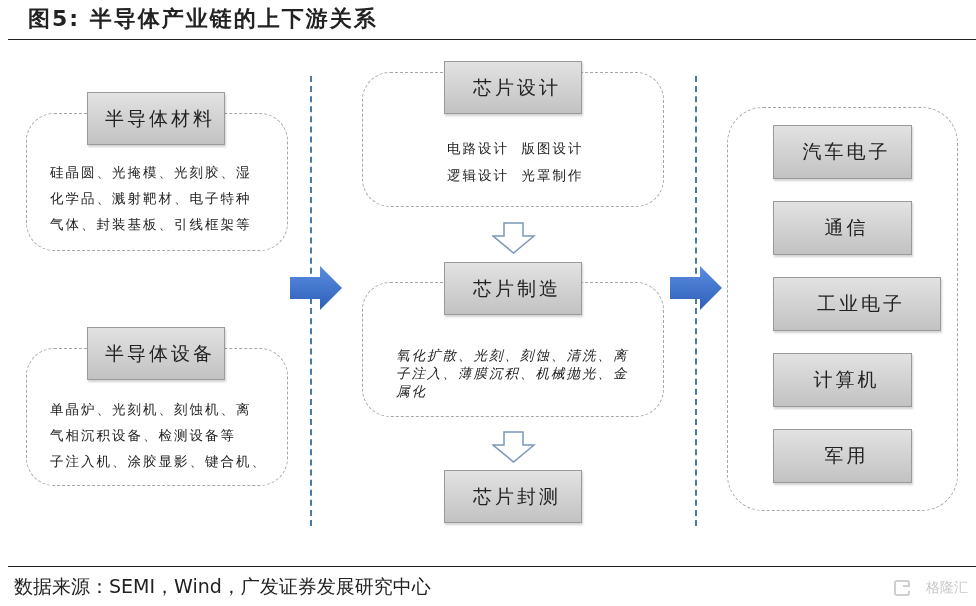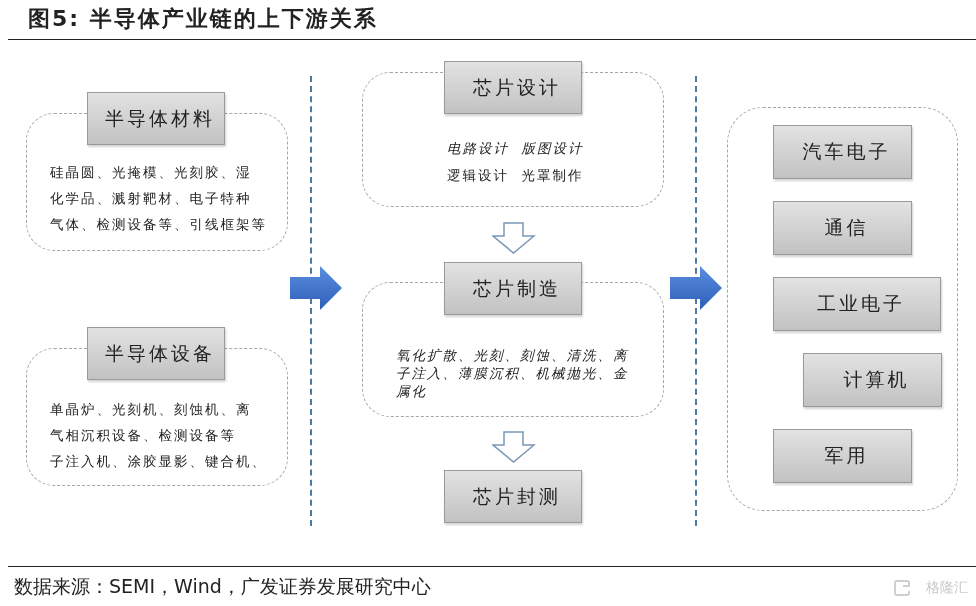--- a/index.html
+++ b/index.html
@@ -56,21 +56,21 @@
 <div class="vline" style="left:310px;"></div>
 <div class="vline" style="left:695px;"></div>
 
 <div class="group" style="left:26px; top:113px; width:262px; height:138px;"></div>
 <div class="gbox" style="left:87px; top:92px; width:138px; height:53px;">
   <span>半导体材料</span>
 </div>
 <div class="desc" style="left:50px; top:159px;">
   <div>硅晶圆、光掩模、光刻胶、湿</div>
   <div>化学品、溅射靶材、电子特种</div>
-  <div>气体、检测设备等、引线框架等</div>
+  <div>气体、封装基板、引线框架等</div>
 </div>
 
 <div class="group" style="left:26px; top:348px; width:262px; height:138px;"></div>
 <div class="gbox" style="left:87px; top:327px; width:138px; height:53px;">
   <span>半导体设备</span>
 </div>
 <div class="desc" style="left:50px; top:396px;">
   <div>单晶炉、光刻机、刻蚀机、离</div>
   <div>气相沉积设备、检测设备等</div>
   <div>子注入机、涂胶显影、键合机、</div>
@@ -84,21 +84,21 @@
     </linearGradient>
   </defs>
   <path d="M0 11 H30 V0 L52 22 L30 44 V33 H0 Z" fill="url(#bg1)"></path>
 </svg>
 
 <div class="group" style="left:362px; top:72px; width:302px; height:135px;"></div>
 <div class="gbox" style="left:444px; top:61px; width:138px; height:53px;">
   <span>芯片设计</span>
 </div>
 <div class="desc" style="left:447px; top:135px; line-height:27px;">
-  <div style="white-space:pre;font-style:italic;">电路设计  版图设计</div>
+  <div style="white-space:pre;">电路设计  版图设计</div>
   <div style="white-space:pre;">逻辑设计  光罩制作</div>
 </div>
 
 <svg class="down-arrow" style="left:492px; top:222px;" width="44" height="32">
   <path d="M12 1 H31 V14 H42 L21.5 31 L1 14 H12 Z" fill="#fff" stroke="#7b96b8" stroke-width="1.5"></path>
 </svg>
 
 <div class="group" style="left:362px; top:282px; width:302px; height:135px;"></div>
 <div class="gbox" style="left:444px; top:262px; width:138px; height:53px;">
   <span>芯片制造</span>
@@ -130,21 +130,21 @@
 <div class="group" style="left:727px; top:107px; width:231px; height:404px; border-radius:36px;"></div>
 <div class="gbox" style="left:773px; top:125px; width:139px; height:54px;">
   <span>汽车电子</span>
 </div>
 <div class="gbox" style="left:773px; top:201px; width:139px; height:54px;">
   <span>通信</span>
 </div>
 <div class="gbox" style="left:773px; top:277px; width:168px; height:54px;">
   <span>工业电子</span>
 </div>
-<div class="gbox" style="left:803px; top:353px; width:139px; height:54px;text-align:right;">
+<div class="gbox" style="left:773px; top:353px; width:139px; height:54px;text-align:right;">
   <span>计算机</span>
 </div>
 <div class="gbox" style="left:773px; top:429px; width:139px; height:54px;">
   <span>军用</span>
 </div>
 
 <div class="rule bottom"></div>
 <div class="footer">数据来源：SEMI，Wind，广发证券发展研究中心</div>
 <div class="watermark">
   <span class="wm-logo"></span>

